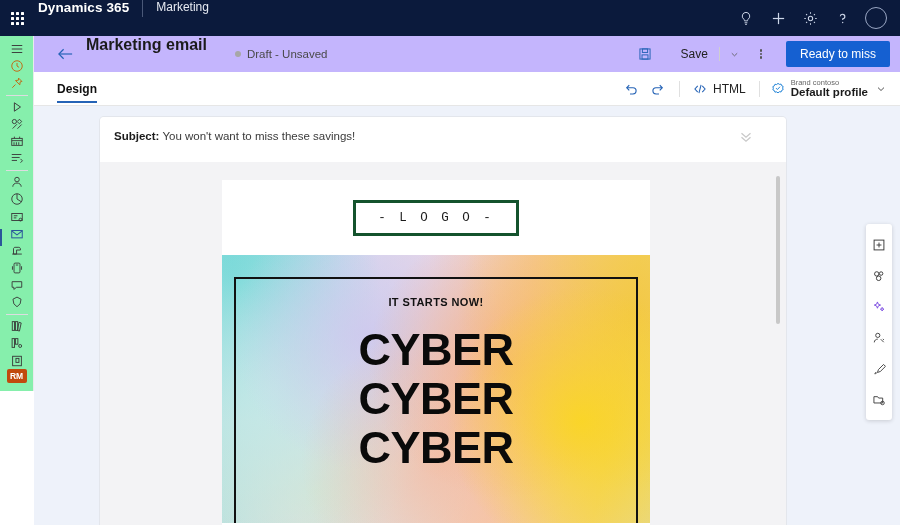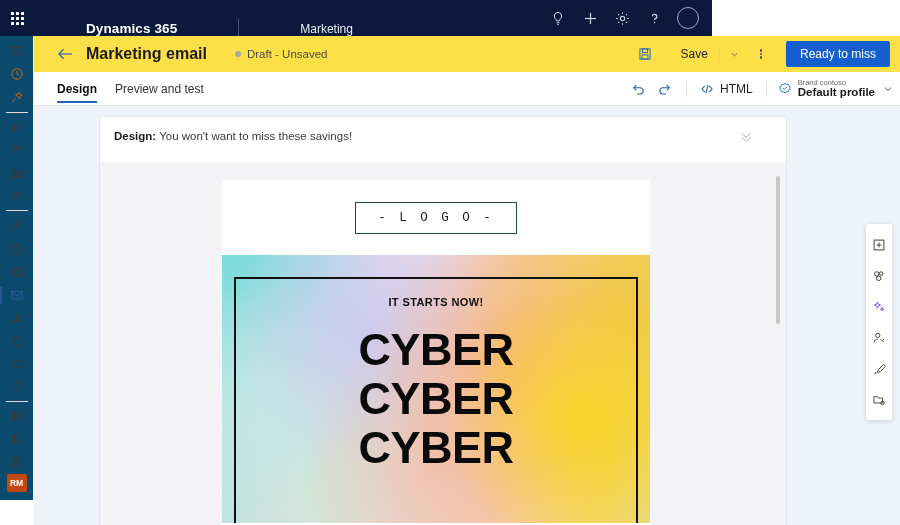--- a/index.html
+++ b/index.html
@@ -6,22 +6,22 @@
   html, body {
     width: 900px; height: 525px;
     font-family: "Liberation Sans", sans-serif;
     overflow: hidden;
     background: #ffffff;
   }
   #app { position: relative; width: 900px; height: 525px; }
 
   
   .topnav {
-    position: absolute; left: 0; top: 0; width: 712px; height: 36px;
-    background: #0B1A3C; display: flex; align-items: flex-end; gap: 48px;
+    position: absolute; left: 0; top: 0; width: 900px; height: 36px;
+    background: #0B1A3C; display: flex; align-items: flex-start;
   }
   .waffle {
     width: 34px; height: 36px; display: flex; align-items: center; justify-content: center;
     cursor: pointer;
   }
   .waffle-grid { display: grid; grid-template-columns: repeat(3, 3px); grid-gap: 2px; }
   .waffle-grid i { width: 3px; height: 3px; background: #fff; display: block; border-radius: 0.5px; }
   .brand {
     color: #fff; font-size: 13.5px; font-weight: bold; letter-spacing: .1px;
     margin-left: 4px; white-space: nowrap;
@@ -45,43 +45,43 @@
   }
   .avatar-btn { width: 36px; height: 36px; display: flex; align-items: center; justify-content: center; cursor: pointer; }
   .avatar {
     width: 22px; height: 22px; border-radius: 50%; border: 1px solid #9aa7c4;
     display: flex; align-items: center; justify-content: center;
     color: #dbe2f0; font-size: 8px; background: #0B1A3C;
   }
 
   
   .rail {
-    position: absolute; left: 0; top: 36px; width: 34px; height: 464px;
-    background: #0c4a6e; border-right: 1px solid #e9eaec;
+    position: absolute; left: 0; top: 36px; width: 34px; height: 355px;
+    background: #86efac; border-right: 1px solid #e9eaec;
     display: flex; flex-direction: column; align-items: center;
     padding-top: 4px;
   }
   .rail-item {
     width: 34px; height: 25px; display: flex; align-items: center; justify-content: center;
     cursor: pointer; position: relative; color: #444;
   }
   .rail-item.sel::before {
     content: ""; position: absolute; left: 0; top: 4px; width: 2px; height: 17px; background: #2b579a;
   }
   .rail-divider { width: 22px; height: 1px; background: #dcdde0; margin: 3px 0; }
   .rail-rm {
     width: 20px; height: 20px; background: #C1490D; color: #fff;
     font-size: 8.5px; font-weight: bold; display: flex; align-items: center; justify-content: center;
     border-radius: 2px; margin-top: auto; margin-bottom: 8px; cursor: pointer;
   }
 
   
   .cmdbar {
     position: absolute; left: 34px; top: 36px; width: 866px; height: 36px;
-    background: #fde047; display: flex; align-items: center;
+    background: #c4b5fd; display: flex; 
   }
   .back-btn { width: 34px; height: 36px; display:flex; align-items:center; justify-content:center; cursor:pointer; color:#2563b6; margin-left:14px; }
   .page-title { font-size: 16px; color: #1b1b1b; font-weight: 600; margin-left: 4px; white-space: nowrap; }
   .status-wrap { display: flex; align-items: center; margin-left: 28px; }
   .status-dot { width: 6px; height: 6px; border-radius: 50%; background: #a7a7a7; margin-right: 6px; }
   .status-text { font-size: 11.5px; color: #4a4a4a; white-space: nowrap; }
   .cmd-right { margin-left: auto; display: flex; align-items: center; padding-right: 10px; }
   .save-btn { display: flex; align-items: center; cursor: pointer; padding: 0 4px; height: 28px; }
   .save-ico { width: 14px; height: 14px; margin-right: 5px; color: #2563b6; }
   .save-label { font-size: 12px; color: #222; margin-left: 24px; }
@@ -102,21 +102,21 @@
   }
   .tab {
     height: 34px; display: flex; align-items: center; padding: 0 9px; cursor: pointer;
     font-size: 12px; color: #333; position: relative; justify-content: center;
   }
   .tab:first-child { margin-left: 14px; }
   .tab.active { font-weight: bold; color: #111; }
   .tab.active::after {
     content: ""; position: absolute; left: 9px; right: 9px; bottom: 3px; height: 2px; background: #2563b6;
   }
-  .tab-right { margin-left: auto; display: flex; align-items: center; padding-right: 5px; }
+  .tab-right { margin-left: auto; display: flex; align-items: center; padding-right: 12px; }
   .icon-btn { width: 26px; height: 26px; display:flex; align-items:center; justify-content:center; cursor:pointer; color:#2563b6; }
   .vsep { width: 1px; height: 16px; background: #e0e0e0; margin: 0 9px; }
   .html-btn { display:flex; align-items:center; cursor:pointer; padding: 0 4px; }
   .html-btn .code-ico { width: 14px; height: 14px; margin-right: 6px; color:#2563b6; }
   .html-btn span { font-size: 12px; color: #222; }
   .brandsel { display: flex; align-items: center; cursor: pointer; padding: 0 2px; }
   .brandsel .badge-ico { width: 14px; height: 14px; margin-right: 6px; color:#1a7fd4; flex:0 0 14px;}
   .brandsel .bs-text { line-height: 1.05; }
   .bs-small { font-size: 7.5px; color: #666; display: block; }
   .bs-main { font-size: 11.5px; color: #1b1b1b; font-weight: bold; display: block; }
@@ -140,21 +140,21 @@
   .collapse-btn {
     position: absolute; right: 30px; top: 10px; width: 20px; height: 20px;
     display: flex; align-items: center; justify-content: center; cursor: pointer; color: #c4c4c4;
   }
   .mail-body { position: absolute; left: 0; top: 45px; right: 0; bottom: 0; background: #f3f3f5; }
   .email-doc {
     position: absolute; left: 122px; top: 63px; width: 428px; bottom: 0; background: #fff;
   }
   .logo-zone { height: 75px; display: flex; align-items: center; justify-content: center; background: #fff; }
   .logo-box {
-    border: 1px solid #14532d; padding: 8px 22px; font-size: 12.5px; letter-spacing: 3px;
+    border: 3px solid #14532d; padding: 8px 22px; font-size: 12.5px; letter-spacing: 3px;
     color: #1b1b1b; font-family: "Liberation Mono", monospace; white-space: nowrap;
   }
   .hero {
     position: relative; height: 268px; overflow: hidden;
     background:
       radial-gradient(circle at 84% 62%, rgba(250,214,35,.92) 0%, rgba(250,214,35,0) 34%),
       radial-gradient(circle at 96% 22%, rgba(243,197,60,.8) 0%, rgba(243,197,60,0) 38%),
       radial-gradient(circle at 66% 40%, rgba(247,176,132,.85) 0%, rgba(247,176,132,0) 42%),
       radial-gradient(circle at 50% 78%, rgba(244,186,160,.7) 0%, rgba(244,186,160,0) 45%),
       radial-gradient(circle at 34% 30%, rgba(205,198,238,.85) 0%, rgba(205,198,238,0) 40%),
@@ -398,23 +398,20 @@
           </div>
       </div>
       <button class="ready-btn">Ready to miss</button>
     </div>
   </div>
 
   <div class="tabbar">
     <div class="tab active">
       <span>Design</span>
     </div>
-    <div class="tab">
-      <span>Preview and test</span>
-    </div>
 
     <div class="tab-right">
       <div class="icon-btn">
         <svg width="15" height="15" viewBox="0 0 16 16" fill="none" stroke="#2563b6" stroke-width="1.2">
             <path d="M3.2 7.2h6.4a3.3 3.3 0 0 1 0 6.6H6.4"></path>
             <path d="M5.6 4.3L2.9 7.2l2.7 2.8"></path>
           </svg>
       </div>
       <div class="icon-btn">
         <svg width="15" height="15" viewBox="0 0 16 16" fill="none" stroke="#2563b6" stroke-width="1.2">
@@ -446,21 +443,21 @@
           </svg>
       </div>
     </div>
   </div>
 
   <div class="canvas-area">
     <div class="email-shell">
 
       <div class="mail-head">
         <div class="mail-line">
-          <b>Design:</b>
+          <b>Subject:</b>
           <span>You won't want to miss these savings!</span>
         </div>
         <div class="collapse-btn">
           <svg width="14" height="12" viewBox="0 0 14 12" fill="none" stroke="#c9c9c9" stroke-width="1.3">
             <path d="M2.5 2.2L7 6.2l4.5-4"></path>
               <path d="M2.5 6.2L7 10.2l4.5-4"></path>
           </svg>
         </div>
       </div>
 

